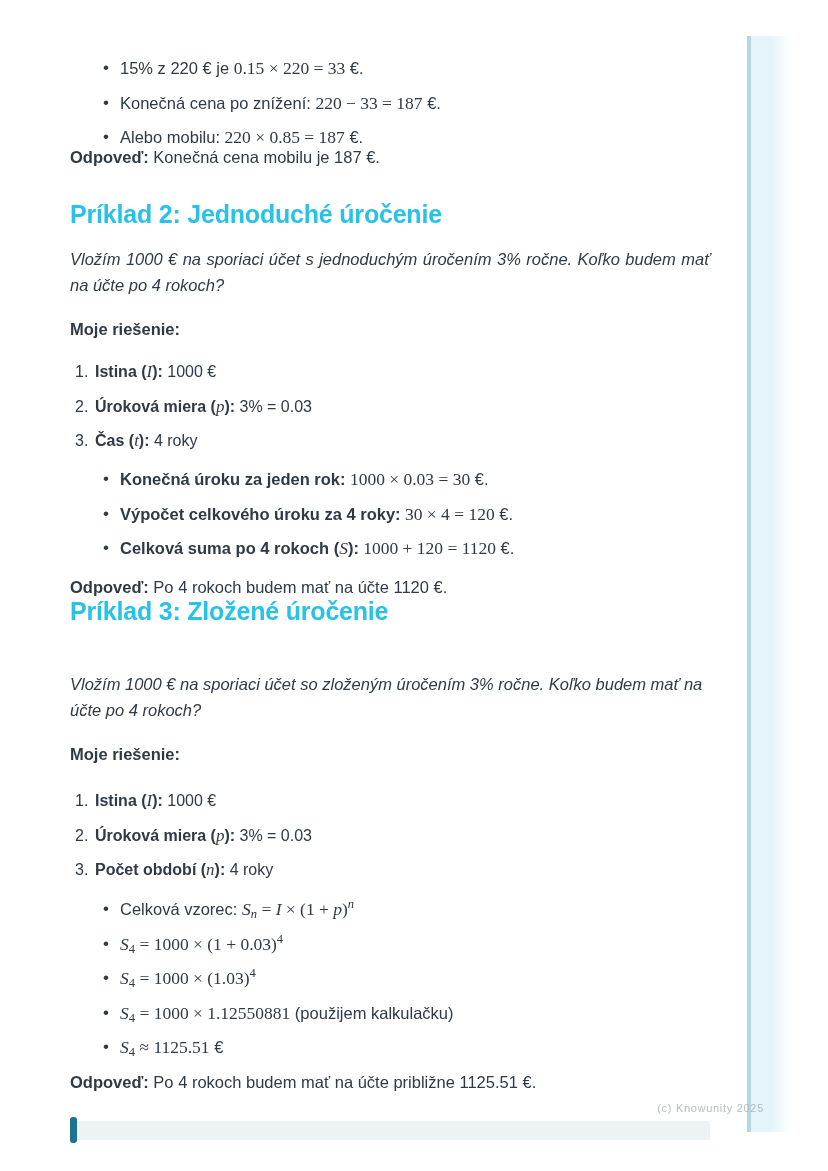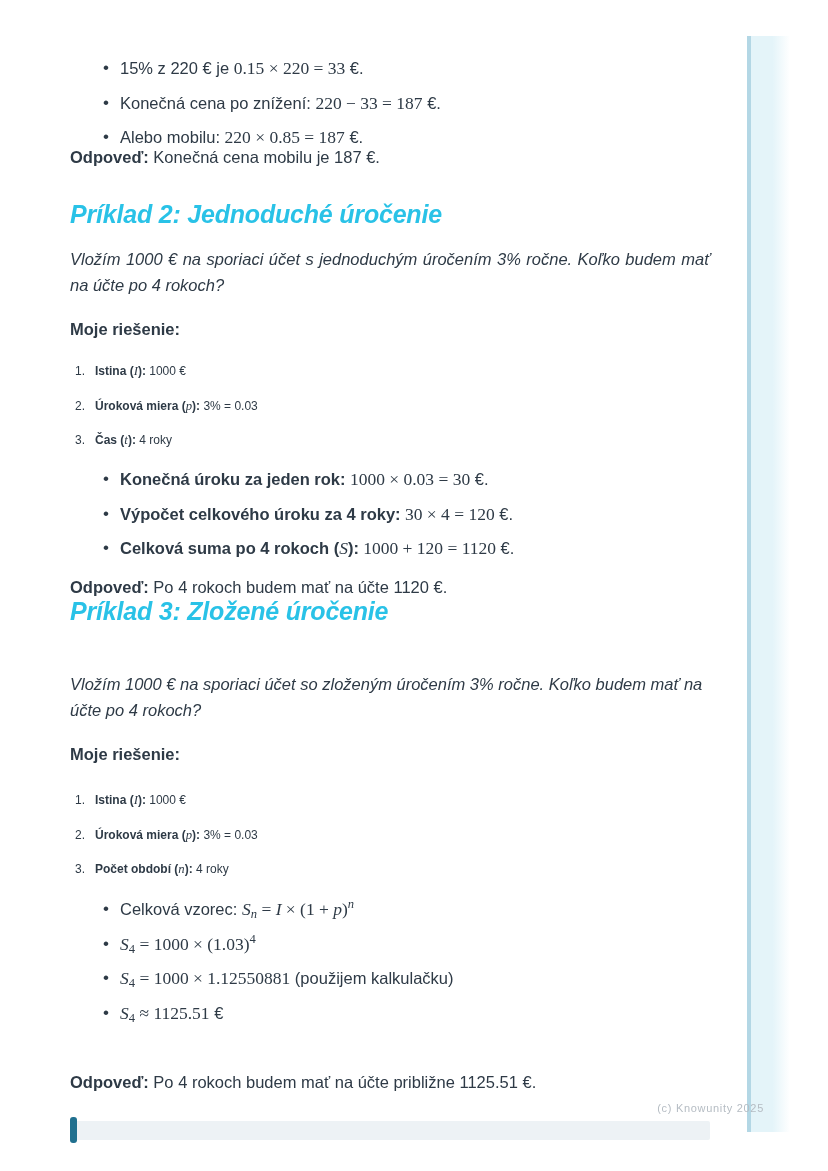--- a/index.html
+++ b/index.html
@@ -7,33 +7,33 @@
     width:828px;height:1171px;position:relative;overflow:hidden;
     background:#ffffff;
     font-family:"Liberation Sans",sans-serif;
     color:var(--text,#2e3a46);
   }
   .content{position:absolute;left:70px;top:0;width:640px;}
   .block{position:absolute;left:0;width:640px;}
 
   h2.section-title{
     margin:0;font-size:25px;line-height:30px;font-weight:700;
-    color:var(--accent,#29c2e7);letter-spacing:-0.2px;font-style:italic;
+    color:var(--accent,#29c2e7);letter-spacing:-0.2px;
   }
   p.para{margin:0;font-size:16.5px;line-height:26px;text-align:justify;font-style:italic;}
   p.para.no-just{text-align:left;}
   p.answer,p.solution-label{margin:0;font-size:16.5px;line-height:26px;}
   .bold{font-weight:700;}
 
   ul.blist{list-style:none;margin:0;padding:0 0 0 50px;}
   ul.blist li{position:relative;font-size:16.5px;line-height:23px;margin-bottom:11.5px;}
   ul.blist li::before{content:"\2022";position:absolute;left:-17px;top:-1px;font-size:17px;}
 
   ol.nlist{list-style:none;counter-reset:item;margin:0;padding:0 0 0 25px;}
-  ol.nlist li{counter-increment:item;position:relative;font-size:12px;line-height:23px;margin-bottom:11.5px;}
+  ol.nlist li{counter-increment:item;position:relative;font-size:16px;line-height:23px;margin-bottom:11.5px;}
   ol.nlist li::before{content:counter(item) ".";position:absolute;left:-20px;}
 
   .math{font-family:"Liberation Serif",serif;font-size:1.06em;}
   .math .it{font-style:italic;}
   .var{font-family:"Liberation Serif",serif;font-style:italic;font-size:1.06em;font-weight:400;}
   sub,sup{line-height:0;font-size:0.72em;}
   sub{vertical-align:-0.25em;}
   sup{vertical-align:0.55em;}
 
   .right-panel{
@@ -97,20 +97,21 @@
   <p class="solution-label block" style="top:741px"><span class="bold">Moje riešenie:</span></p>
 
   <ol class="nlist block" style="top:789px">
     <li><span class="bold">Istina (</span><span class="var">I</span><span class="bold">):</span><span> 1000 €</span></li>
     <li><span class="bold">Úroková miera (</span><span class="var">p</span><span class="bold">):</span><span> 3% = 0.03</span></li>
     <li><span class="bold">Počet období (</span><span class="var">n</span><span class="bold">):</span><span> 4 roky</span></li>
   </ol>
 
   <ul class="blist block" style="top:898px">
     <li><span>Celková vzorec: </span><span class="math"><span class="it">S</span><sub class="it">n</sub><span> = </span><span class="it">I</span><span> × (1 + </span><span class="it">p</span><span>)</span><sup class="it">n</sup></span><span></span></li>
+    <li><span></span><span class="math"><span class="it">S</span><sub>4</sub><span> = 1000 × (1 + 0.03)</span><sup>4</sup></span><span></span></li>
     <li><span></span><span class="math"><span class="it">S</span><sub>4</sub><span> = 1000 × (1.03)</span><sup>4</sup></span><span></span></li>
     <li><span></span><span class="math"><span class="it">S</span><sub>4</sub><span> = 1000 × 1.12550881</span></span><span> (použijem kalkulačku)</span></li>
     <li><span></span><span class="math"><span class="it">S</span><sub>4</sub><span> ≈ 1125.51</span></span><span> €</span></li>
   </ul>
 
   <p class="answer block" style="top:1069px"><span class="bold">Odpoveď:</span><span> Po 4 rokoch budem mať na účte približne 1125.51 €.</span></p>
 
 </div>
 
 <div class="right-panel"></div>

